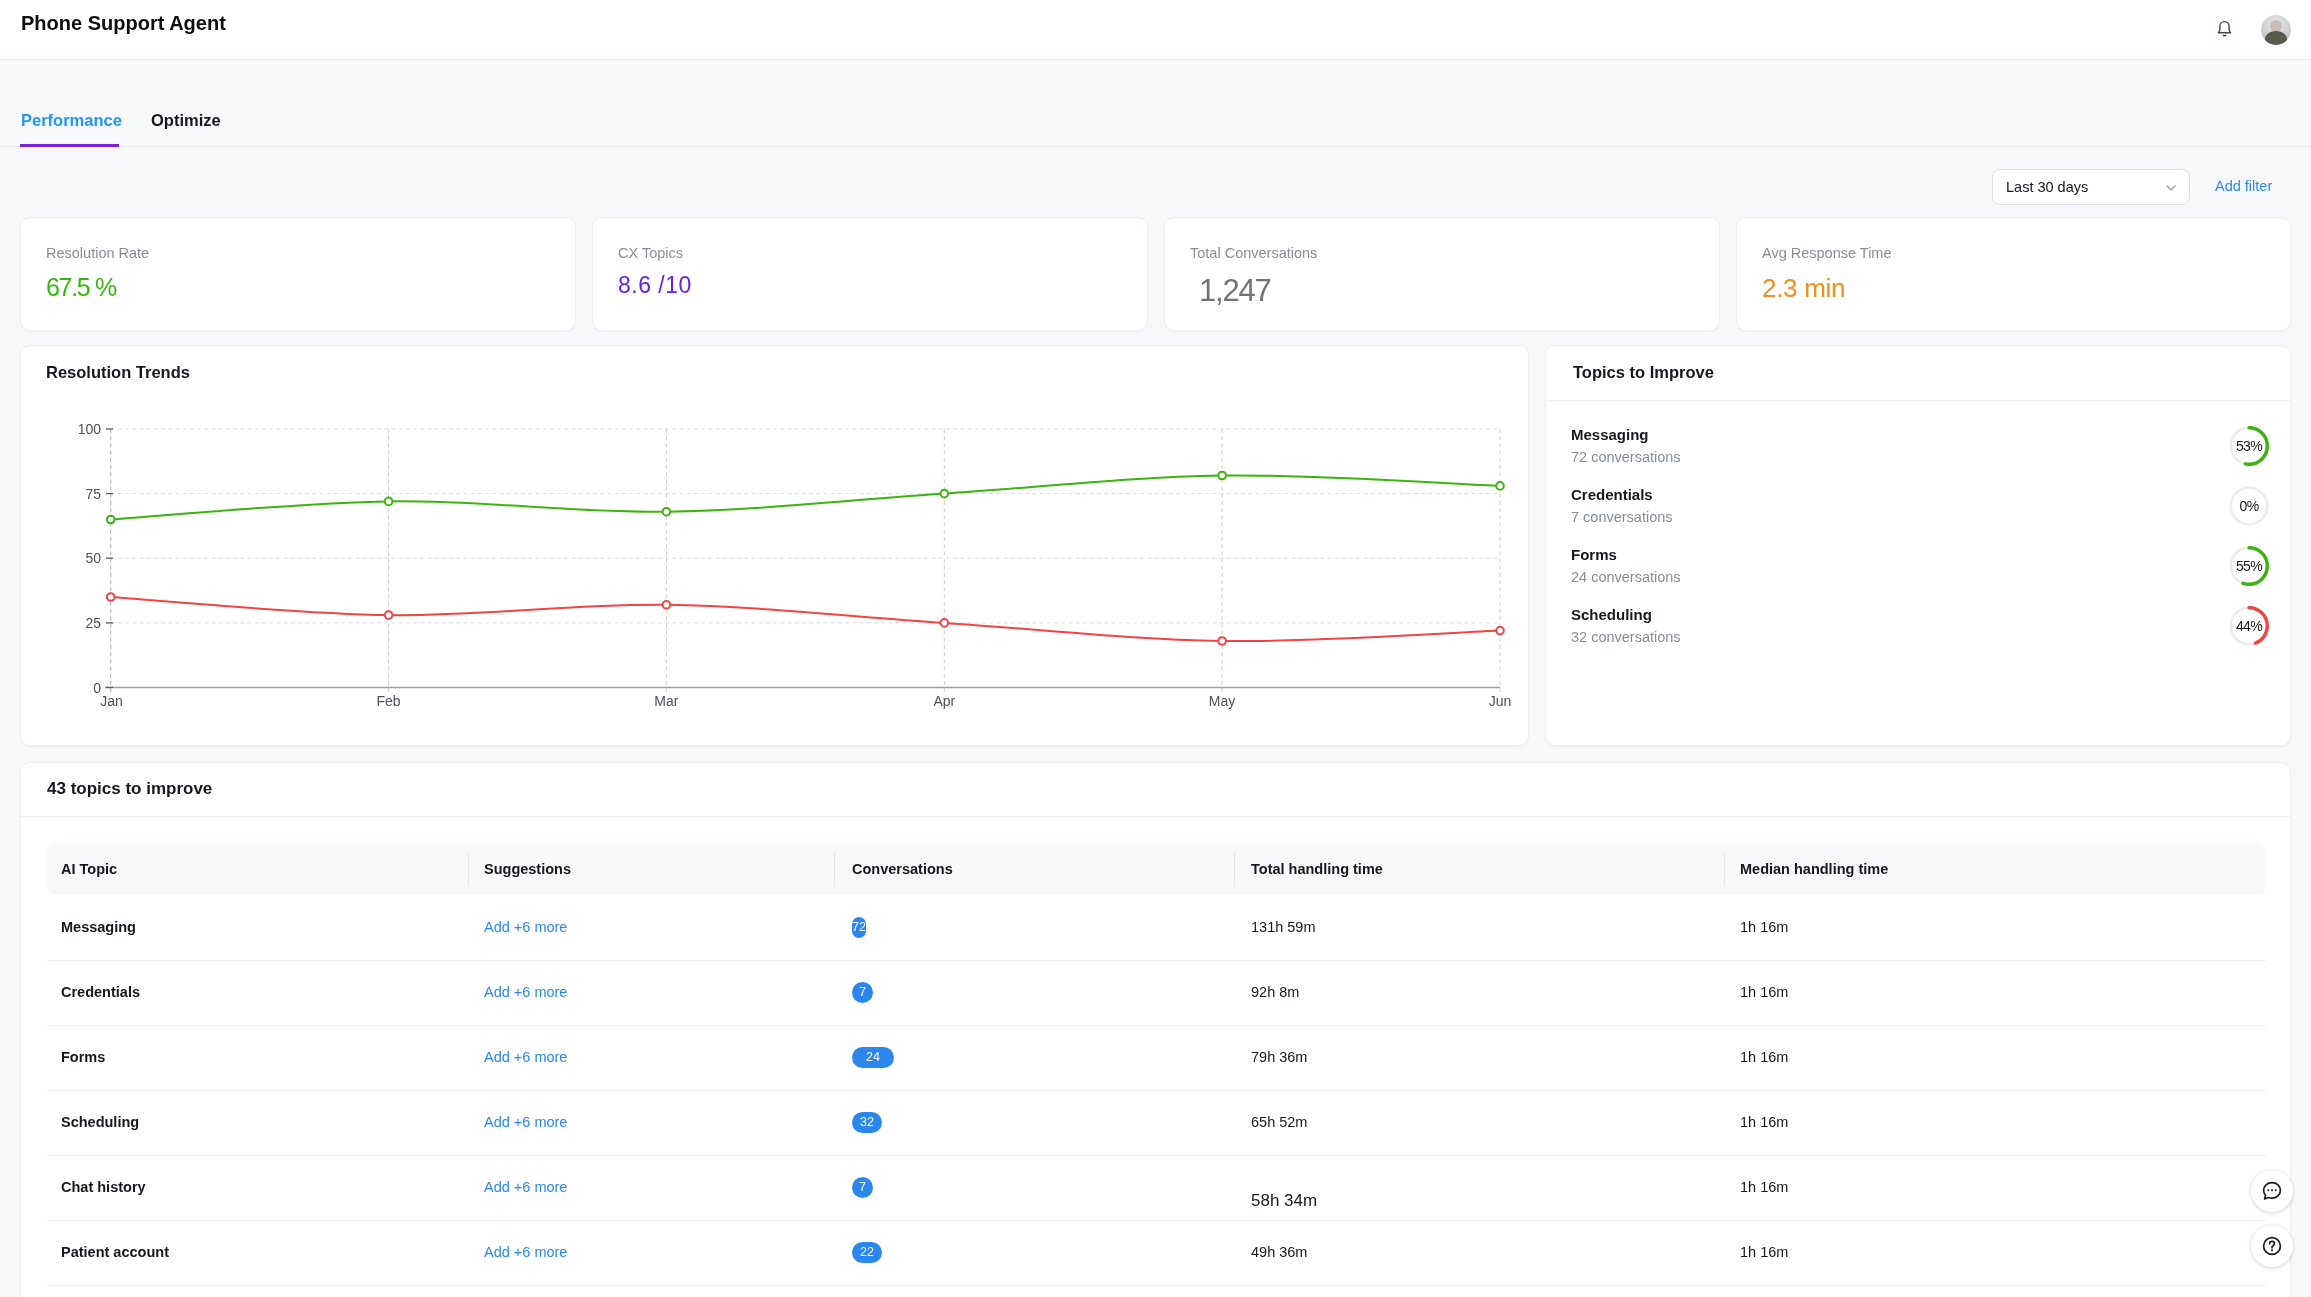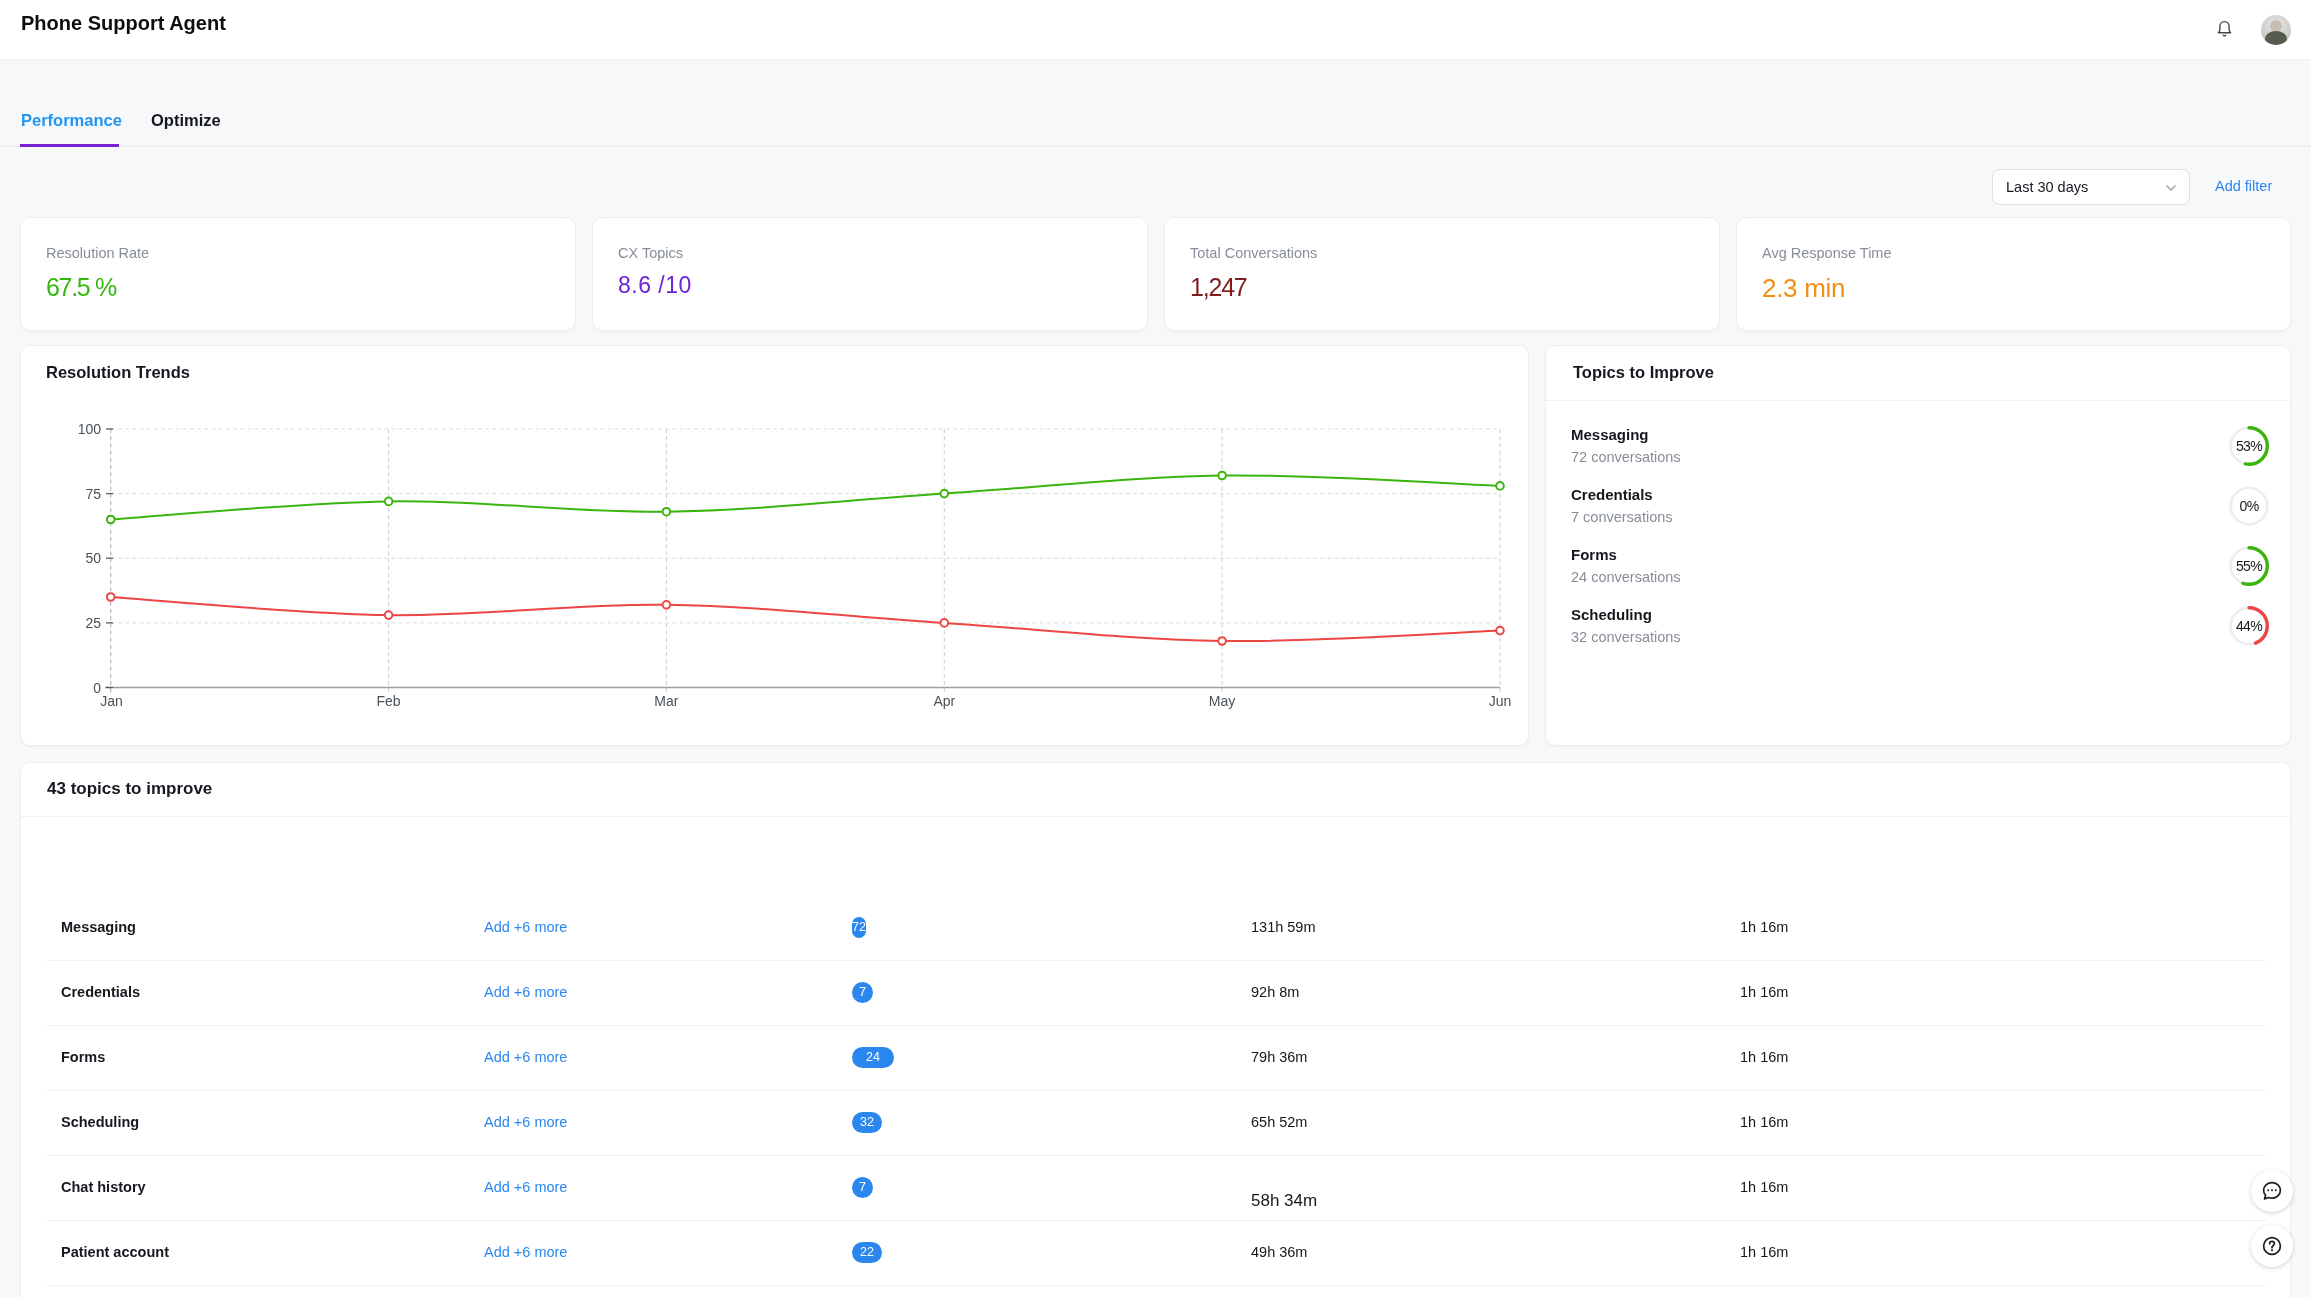--- a/index.html
+++ b/index.html
@@ -43,21 +43,21 @@
 <div class="card abs" style="left:20px;top:217px;width:556px;height:114px;">
   <div class="abs lbl" style="left:25px;top:27px;">Resolution Rate</div>
   <div class="abs big" style="left:25px;top:55px;color:#35b80d;font-size:25px;letter-spacing:-1.3px;">67.5&nbsp;%</div>
 </div>
 <div class="card abs" style="left:592px;top:217px;width:556px;height:114px;">
   <div class="abs lbl" style="left:25px;top:27px;">CX Topics</div>
   <div class="abs big" style="left:25px;top:54px;color:#6d22d8;font-size:23px;letter-spacing:0.5px;">8.6&nbsp;/10</div>
 </div>
 <div class="card abs" style="left:1164px;top:217px;width:556px;height:114px;">
   <div class="abs lbl" style="left:25px;top:27px;">Total Conversations</div>
-  <div class="abs big" style="left:25px;top:55px;color:#7f1d1d;font-size:25px;letter-spacing:-1.2px;">1,247</div>
+  <div class="abs big" style="left:34px;top:55px;color:#737373;font-size:31px;letter-spacing:-1.2px;">1,247</div>
 </div>
 <div class="card abs" style="left:1736px;top:217px;width:555px;height:114px;">
   <div class="abs lbl" style="left:25px;top:27px;">Avg Response Time</div>
   <div class="abs big" style="left:25px;top:55px;color:#f18f18;font-size:26px;letter-spacing:-0.3px;">2.3&nbsp;min</div>
 </div>
 
 <div class="card abs" style="left:20px;top:345px;width:1509px;height:401px;">
   <div class="abs" style="left:25px;top:17px;font-size:16.5px;font-weight:bold;">Resolution Trends</div>
   <svg class="abs" style="left:0;top:0;" width="1509" height="401" viewBox="0 0 1509 401">
 
@@ -154,20 +154,31 @@
     <circle cx="21" cy="21" r="18.3" fill="none" stroke="#ededef" stroke-width="2.6"></circle>
     <circle cx="21" cy="21" r="18.3" fill="none" stroke="#ee4545" stroke-width="3.4" stroke-linecap="round" stroke-dasharray="50.59 114.98" transform="rotate(-90 21 21)"></circle>
     <text x="21" y="25.8" font-size="14" letter-spacing="-0.6" text-anchor="middle" fill="#17191d">44%</text>
   </svg>
 </div>
 
 <div class="card abs" style="left:20px;top:762px;width:2271px;height:560px;border-radius:10px 10px 0 0;">
   <div class="abs" style="left:26px;top:16px;font-size:17px;font-weight:bold;">43 topics to improve</div>
   <div class="abs" style="left:0;top:53px;width:2271px;height:1px;background:#eef0f2;"></div>
 
+  <div class="abs" style="left:26px;top:81px;width:2219px;height:50px;background:#f7f8f9;border-radius:8px;">
+    <div class="abs" style="left:14px;top:17px;font-size:14.5px;font-weight:bold;">AI Topic</div>
+    <div class="abs" style="left:437px;top:17px;font-size:14.5px;font-weight:bold;">Suggestions</div>
+    <div class="abs" style="left:805px;top:17px;font-size:14.5px;font-weight:bold;">Conversations</div>
+    <div class="abs" style="left:1204px;top:17px;font-size:14.5px;font-weight:bold;">Total handling time</div>
+    <div class="abs" style="left:1693px;top:17px;font-size:14.5px;font-weight:bold;">Median handling time</div>
+    <div class="abs" style="left:421px;top:8px;width:1px;height:34px;background:#e4e6ea;"></div>
+    <div class="abs" style="left:787px;top:8px;width:1px;height:34px;background:#e4e6ea;"></div>
+    <div class="abs" style="left:1187px;top:8px;width:1px;height:34px;background:#e4e6ea;"></div>
+    <div class="abs" style="left:1677px;top:8px;width:1px;height:34px;background:#e4e6ea;"></div>
+  </div>
 
   <div class="abs" style="left:40px;top:156px;font-size:14.5px;font-weight:bold;">Messaging</div>
   <div class="abs blue" style="left:463px;top:156px;font-size:14.5px;">Add +6 more</div>
   <div class="abs" style="left:831px;top:154px;width:14px;height:21px;background:#2b87ee;border-radius:11px;color:#fff;font-size:12.5px;text-align:center;line-height:21px;">72</div>
   <div class="abs" style="left:1230px;top:156px;font-size:14.5px;">131h 59m</div>
   <div class="abs" style="left:1719px;top:156px;font-size:14.5px;">1h 16m</div>
   <div class="abs" style="left:26px;top:197px;width:2219px;height:1px;background:#eef0f2;"></div>
   <div class="abs" style="left:40px;top:221px;font-size:14.5px;font-weight:bold;">Credentials</div>
   <div class="abs blue" style="left:463px;top:221px;font-size:14.5px;">Add +6 more</div>
   <div class="abs" style="left:831px;top:219px;width:21px;height:21px;background:#2b87ee;border-radius:11px;color:#fff;font-size:12.5px;text-align:center;line-height:21px;">7</div>

